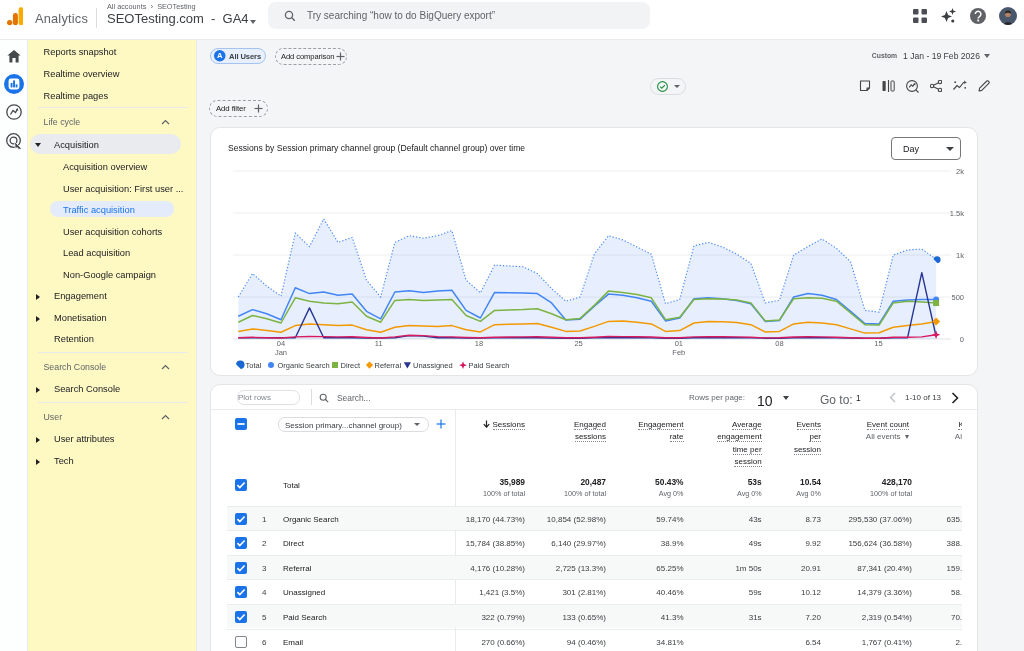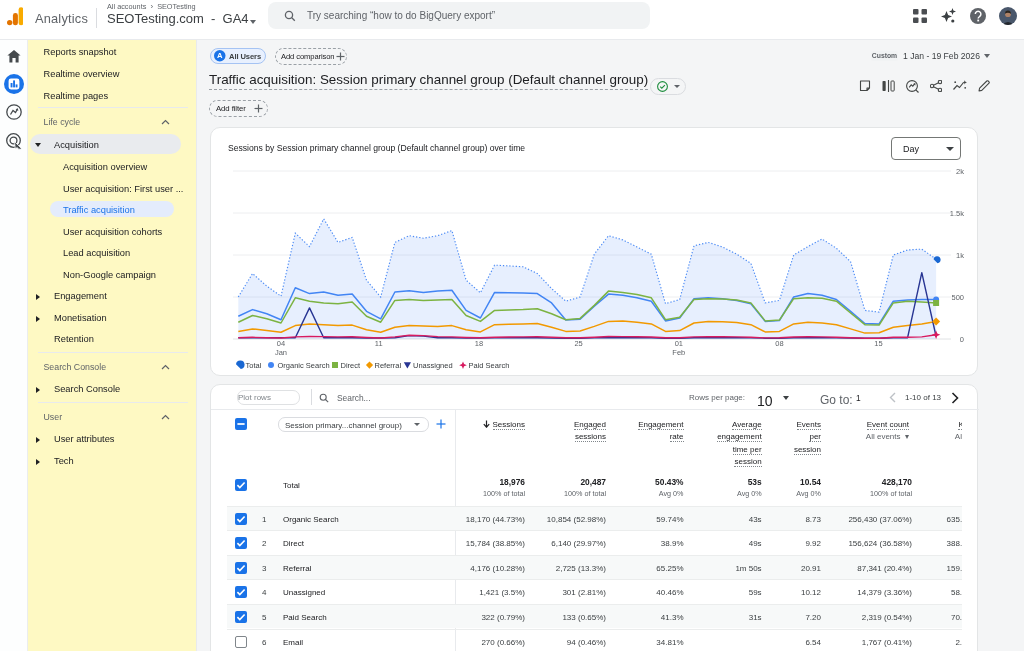--- a/index.html
+++ b/index.html
@@ -149,21 +149,20 @@
         <circle cx="6" cy="6" r="6" fill="#1a73e8"></circle>
         <text x="6" y="8.8" font-size="8" fill="#fff" text-anchor="middle" font-family="Liberation Sans" font-weight="bold">A</text>
       </svg>
   <div class="abs" style="left:32px;top:11px;font-size:7.6px;font-weight:bold;letter-spacing:-0.1px;color:#3c4043;">All Users</div>
   <div class="pill" style="left:78px;top:7px;width:71.5px;height:16.5px;border:1px dashed #9aa0a6;"></div>
   <div class="abs" style="left:84px;top:11px;font-size:7.6px;letter-spacing:-0.1px;color:#202124;">Add comparison</div>
   <div class="abs" style="left:674px;top:10px;width:27px;height:10px;background:#f1f3f4;border-radius:2px;font-size:6.8px;font-weight:bold;color:#5f6368;text-align:center;line-height:10px;">Custom</div>
   <div class="abs" style="left:706px;top:9.5px;font-size:8.6px;color:#3c4043;">1 Jan - 19 Feb 2026</div>
   <div class="tri" style="left:787px;top:12.5px;border-left:3.5px solid transparent;border-right:3.5px solid transparent;border-top:4px solid #5f6368;"></div>
   
-  <div class="abs" style="left:12px;top:31px;font-size:13.4px;color:#202124;border-bottom:1px dashed #9aa0a6;padding-bottom:2px;">Traffic acquisition: Session primary channel group (Default channel group)</div>
   <div class="abs" style="left:453px;top:36.5px;width:36px;height:17px;border:1px solid #dadce0;border-radius:9px;"></div>
   <svg class="abs" style="left:460px;top:40px" width="11" height="11" viewBox="0 0 11 11">
         <circle cx="5.5" cy="5.5" r="4.9" fill="none" stroke="#1e8e3e" stroke-width="1.1"></circle>
         <path d="M3.2 5.6 L4.8 7.2 L7.9 4.1" fill="none" stroke="#1e8e3e" stroke-width="1.1"></path>
       </svg>
   <div class="tri" style="left:477px;top:43.5px;border-left:3px solid transparent;border-right:3px solid transparent;border-top:3.5px solid #5f6368;"></div>
   
   <g id="ticons"></g>
   <svg class="abs" style="left:662px;top:39px" width="12" height="12" viewBox="0 0 12 12">
         <path d="M1.5 1 H10.5 V8 L8 10.5 H1.5 Z M8 10.5 L8 8 L10.5 8" fill="none" stroke="#444746" stroke-width="1.1" stroke-linejoin="round"></path>
@@ -344,21 +343,21 @@
               <div style="color:#5f6368;">All events &nbsp;▾</div>
             </div>
       </div>
       <div class="abs" style="left:16px;top:63.5px;width:735px;height:36px;">
         <div class="cb cbon" style="left:8px;top:6px;">
               <svg width="12" height="12" viewBox="0 0 11 11">
                 <path d="M2.2 5.6 L4.4 7.8 L8.8 3.2" fill="none" stroke="#fff" stroke-width="1.5"></path>
               </svg>
             </div>
         <div class="abs" style="left:56px;top:8px;font-size:8px;color:#202124;">Total</div>
-        <div class="num" style="right:437px;top:4px;font-weight:bold;font-size:8.4px;color:#202124;">18,976</div>
+        <div class="num" style="right:437px;top:4px;font-weight:bold;font-size:8.4px;color:#202124;">35,989</div>
         <div class="num" style="right:437px;top:16.5px;font-size:7.2px;color:#5f6368;">100% of total</div>
         <div class="num" style="right:356px;top:4px;font-weight:bold;font-size:8.4px;color:#202124;">20,487</div>
         <div class="num" style="right:356px;top:16.5px;font-size:7.2px;color:#5f6368;">100% of total</div>
         <div class="num" style="right:278.5px;top:4px;font-weight:bold;font-size:8.4px;color:#202124;">50.43%</div>
         <div class="num" style="right:278.5px;top:16.5px;font-size:7.2px;color:#5f6368;">Avg 0%</div>
         <div class="num" style="right:200.4px;top:4px;font-weight:bold;font-size:8.4px;color:#202124;">53s</div>
         <div class="num" style="right:200.4px;top:16.5px;font-size:7.2px;color:#5f6368;">Avg 0%</div>
         <div class="num" style="right:141px;top:4px;font-weight:bold;font-size:8.4px;color:#202124;">10.54</div>
         <div class="num" style="right:141px;top:16.5px;font-size:7.2px;color:#5f6368;">Avg 0%</div>
         <div class="num" style="right:50px;top:4px;font-weight:bold;font-size:8.4px;color:#202124;">428,170</div>
@@ -370,21 +369,21 @@
                 <path d="M2.2 5.6 L4.4 7.8 L8.8 3.2" fill="none" stroke="#fff" stroke-width="1.5"></path>
               </svg>
             </div>
         <div class="num" style="right:695.5px;top:8px;color:#3c4043;">1</div>
         <div class="abs" style="left:56px;top:8px;font-size:8px;color:#202124;">Organic Search</div>
         <div class="num" style="right:437px;top:8px;">18,170 (44.73%)</div>
         <div class="num" style="right:356px;top:8px;">10,854 (52.98%)</div>
         <div class="num" style="right:278.5px;top:8px;">59.74%</div>
         <div class="num" style="right:200.4px;top:8px;">43s</div>
         <div class="num" style="right:141px;top:8px;">8.73</div>
-        <div class="num" style="right:50px;top:8px;">256,430 (37.06%)</div>
+        <div class="num" style="right:50px;top:8px;">295,530 (37.06%)</div>
         <div class="num" style="right:-9px;top:8px;">635.00</div>
       </div>
       <div class="row" style="top:121.1px;">
         <div class="cb cbon" style="left:7.5px;top:6px;">
               <svg width="12" height="12" viewBox="0 0 11 11">
                 <path d="M2.2 5.6 L4.4 7.8 L8.8 3.2" fill="none" stroke="#fff" stroke-width="1.5"></path>
               </svg>
             </div>
         <div class="num" style="right:695.5px;top:8px;color:#3c4043;">2</div>
         <div class="abs" style="left:56px;top:8px;font-size:8px;color:#202124;">Direct</div>

